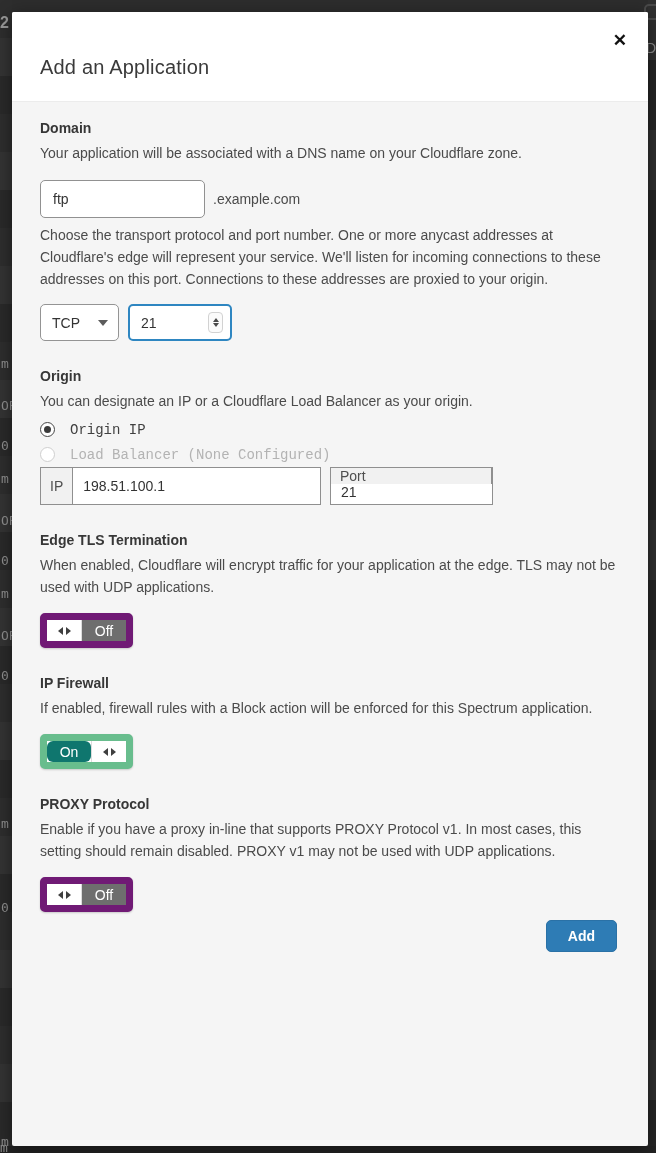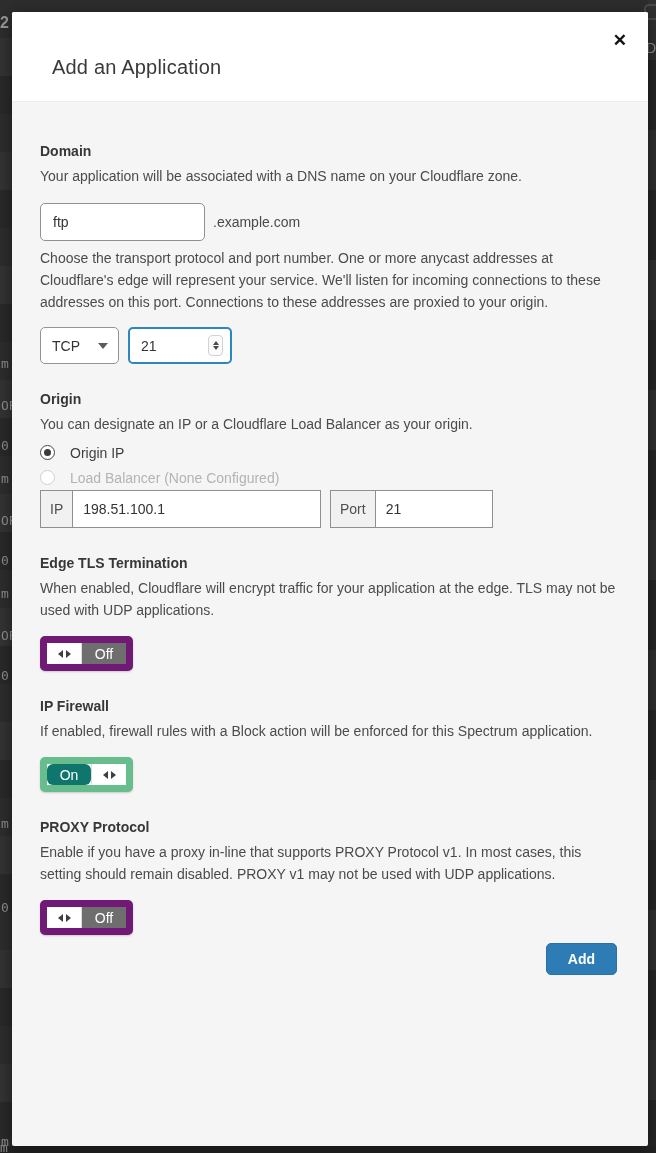--- a/index.html
+++ b/index.html
@@ -42,33 +42,33 @@
     position: absolute; left: 12px; top: 12px; width: 636px; height: 1134px;
     background: #f5f5f5; border-radius: 2px;
     box-shadow: 0 4px 18px rgba(0,0,0,0.45);
     overflow: hidden;
   }
   .modal-header {
     background: #ffffff; height: 90px; padding: 0 28px;
     border-bottom: 1px solid #ececec; position: relative;
   }
   .modal-title {
-    position: absolute; left: 40px; bottom: 22px;
+    position: absolute; left: 28px; bottom: 22px;
     font-size: 20px; font-weight: 400; color: #3a3a3a; letter-spacing: .2px;
   }
   .modal-close {
     position: absolute; top: 20px; right: 21px;
     font-size: 17px; font-weight: 700; color: #111; cursor: pointer; line-height: 1;
     background: none; border: none; font-family: inherit;
   }
 
   .modal-body { padding: 0 28px 0 28px; }
 
   .section-heading { font-size: 14px; font-weight: 700; color: #373737; margin-top: 27px; }
-  .section-heading.first { margin-top: 41px; }
+  .section-heading.first { margin-top: 18px; }
   .section-desc { font-size: 14px; color: #4b4b4b; line-height: 22px; margin-top: 6px; }
 
   
   .domain-row { display: flex; align-items: center; margin-top: 16px; }
   .text-input {
     height: 38px; border: 1px solid #919191; border-radius: 5px; background: #fff;
     font-family: inherit; font-size: 14px; color: #333; padding: 0 12px; outline: none;
   }
   .domain-input { width: 165px; }
   .domain-suffix { font-size: 14px; color: #4b4b4b; margin-left: 8px; }
@@ -94,21 +94,21 @@
   .stepper {
     position: absolute; right: 7px; top: 6px; width: 15px; height: 21px;
     border: 1px solid #d2d2d2; border-radius: 4px; background: #fbfbfb;
     display: flex; flex-direction: column; align-items: center; justify-content: center;
     gap: 1px; cursor: pointer;
   }
   .step-up { width: 0; height: 0; border-left: 3px solid transparent; border-right: 3px solid transparent; border-bottom: 4px solid #4a4a4a; }
   .step-down { width: 0; height: 0; border-left: 3px solid transparent; border-right: 3px solid transparent; border-top: 4px solid #4a4a4a; }
 
   
-  .radio-group { margin-top: 5px; }
+  .radio-group { margin-top: 5px; font-family: Liberation Mono, monospace; }
   .radio-row { display: flex; align-items: center; height: 25px; cursor: pointer; }
   .radio-dot {
     width: 15px; height: 15px; border-radius: 50%; border: 1px solid #474747;
     background: #fff; position: relative; flex: 0 0 auto;
   }
   .radio-dot.checked::after {
     content: ""; position: absolute; left: 3px; top: 3px; width: 7px; height: 7px;
     border-radius: 50%; background: #3a3a3a;
   }
   .radio-dot.disabled { border-color: #cfcfcf; }
@@ -122,21 +122,21 @@
   .input-addon {
     background: #f1f1f1; border-right: 1px solid #8f8f8f; color: #4f4f4f;
     font-size: 14px; display: flex; align-items: center; padding: 0 9px;
   }
   .input-group input {
     border: none; outline: none; font-family: inherit; font-size: 14px; color: #333;
     padding: 0 10px; background: transparent;
   }
   .ip-group { width: 281px; }
   .ip-group input { width: 246px; }
-  .port-group { width: 163px; }
+  .port-group { width: 163px; flex-direction: column; }
   .port-group input { width: 112px; }
 
   
   .toggle {
     display: inline-flex; height: 35px; margin-top: 15px; border-radius: 5px;
     overflow: hidden; cursor: pointer; box-shadow: 0 1px 2px rgba(0,0,0,0.18);
     border: 7px solid #701a75; background: #fff;
   }
   .toggle-handle {
     width: 35px; background: #ffffff; display: flex; align-items: center;

